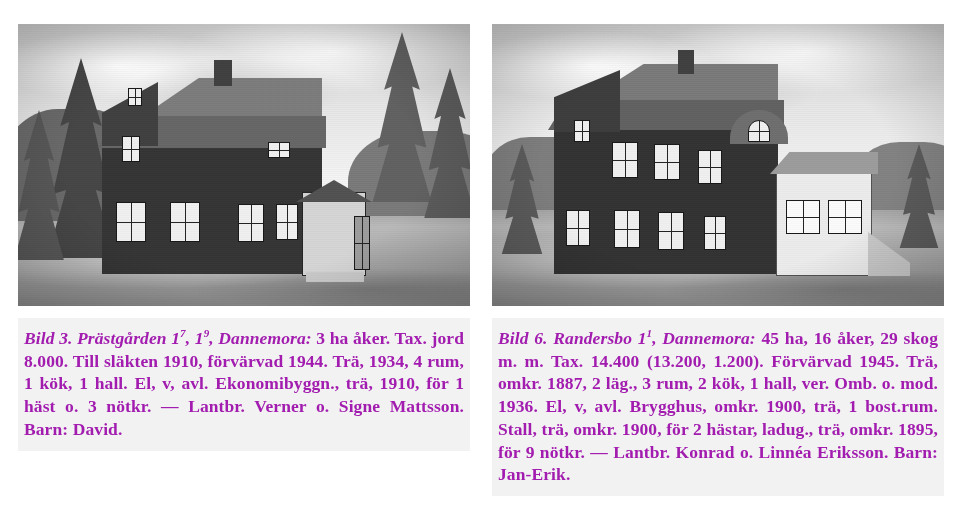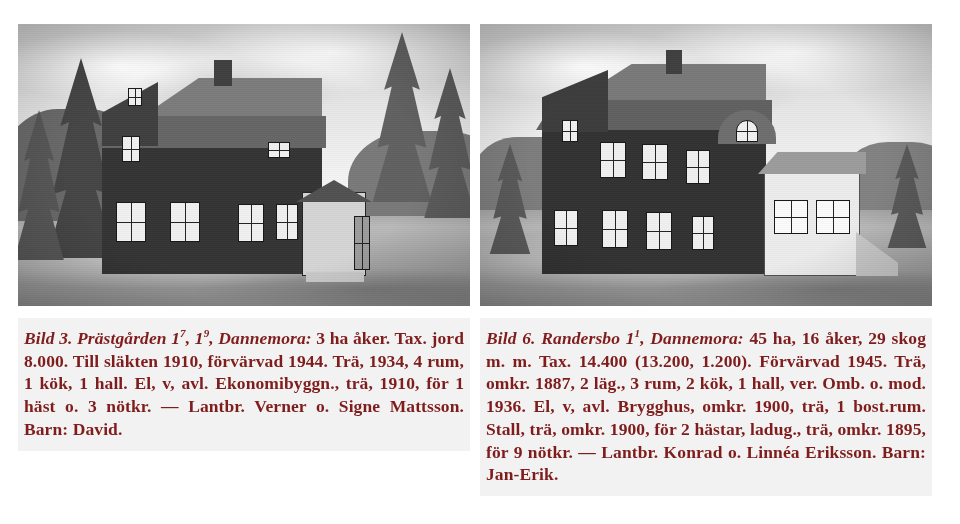--- a/index.html
+++ b/index.html
@@ -14,21 +14,21 @@
     background: #ffffff;
     overflow: hidden;
     font-family: "Liberation Serif", serif;
   }
 
   .entry {
     position: absolute;
     top: 24px;
   }
   .entry-left  { left: 18px;  width: 452px; }
-  .entry-right { left: 480px; width: 452px; }
+  .entry-right { left: 492px; width: 452px; }
 
   
   .photo {
     position: relative;
     width: 100%;
     height: 282px;
     overflow: hidden;
     background: #9b9b9b;
     filter: grayscale(100%) contrast(108%);
   }
@@ -131,21 +131,21 @@
   }
 
   
   .caption {
     margin-top: 12px;
     background: #f2f2f2;
     padding: 8px 6px 10px 6px;
     font-family: "Liberation Serif", serif;
     font-size: 17.5px;
     line-height: 1.30;
-    color: #7f1d1d;
+    color: #a21caf;
     text-align: justify;
     font-weight: 700;
     letter-spacing: .1px;
   }
   .caption .lead {
     font-style: italic;
     font-weight: 700;
   }
   .caption .body {
     font-weight: 700;

